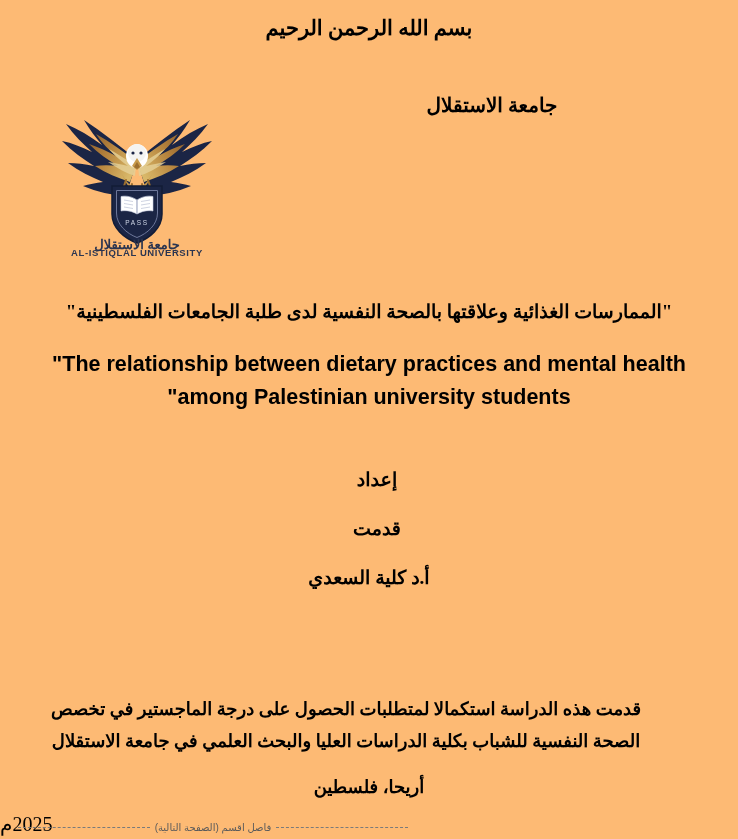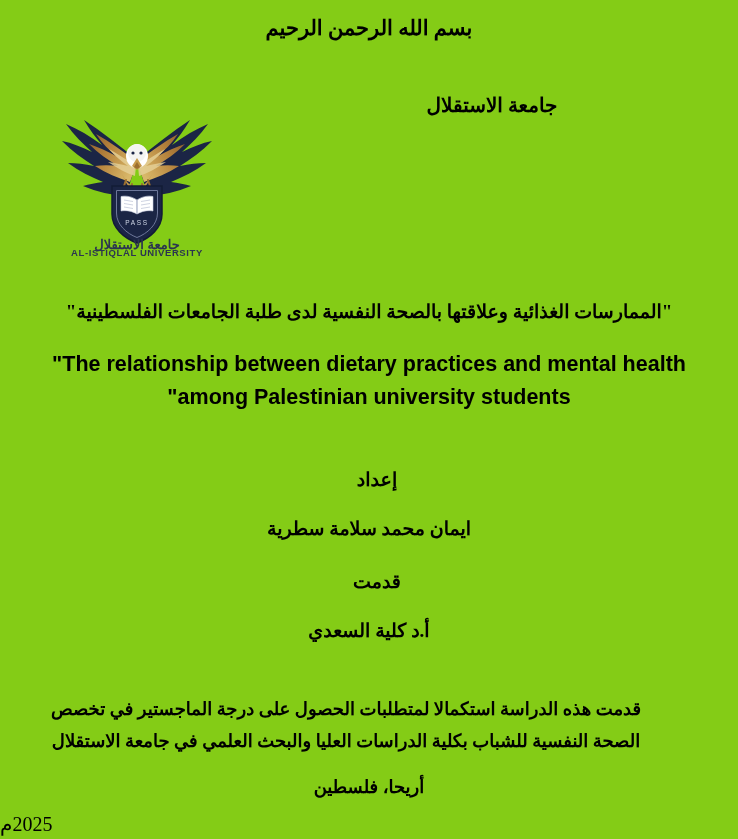--- a/index.html
+++ b/index.html
@@ -14,21 +14,21 @@
     position: relative;
     overflow: hidden;
     font-family: "Liberation Serif", "DejaVu Serif", serif;
     color: #000000;
   }
 
   .page {
     position: relative;
     width: 738px;
     height: 839px;
-    background: #84cc16;
+    background: #fdba74;
     box-sizing: border-box;
   }
 
   
   .basmala {
     position: absolute;
     top: 16px;
     left: 0;
     width: 738px;
     text-align: center;
@@ -263,28 +263,32 @@
 
   <div class="title-arabic">"الممارسات الغذائية وعلاقتها بالصحة النفسية لدى طلبة الجامعات الفلسطينية"</div>
 
   <div class="title-english">
     <div>"The relationship between dietary practices and mental health</div>
     <div>"among Palestinian university students</div>
   </div>
 
   <div class="credits">
     <div class="credit-line label">إعداد</div>
-    <div class="credit-line">ايمان محمد سلامة سطرية</div>
     <div class="credit-line label">قدمت</div>
     <div class="credit-line">أ.د كلية السعدي</div>
   </div>
 
   <div class="degree-statement">
     <div>قدمت هذه الدراسة استكمالا لمتطلبات الحصول على درجة الماجستير في تخصص</div>
     <div>الصحة النفسية للشباب بكلية الدراسات العليا والبحث العلمي في جامعة الاستقلال</div>
   </div>
 
   <div class="place-line">أريحا، فلسطين</div>
 
   <div class="year-line">2025م</div>
 
+  <div class="section-break">
+    <span class="dashes"></span>
+    <span class="sb-label">فاصل اقسم (الصفحة التالية)</span>
+    <span class="dashes"></span>
+  </div>
 
 </div>
 
 </body></html>

